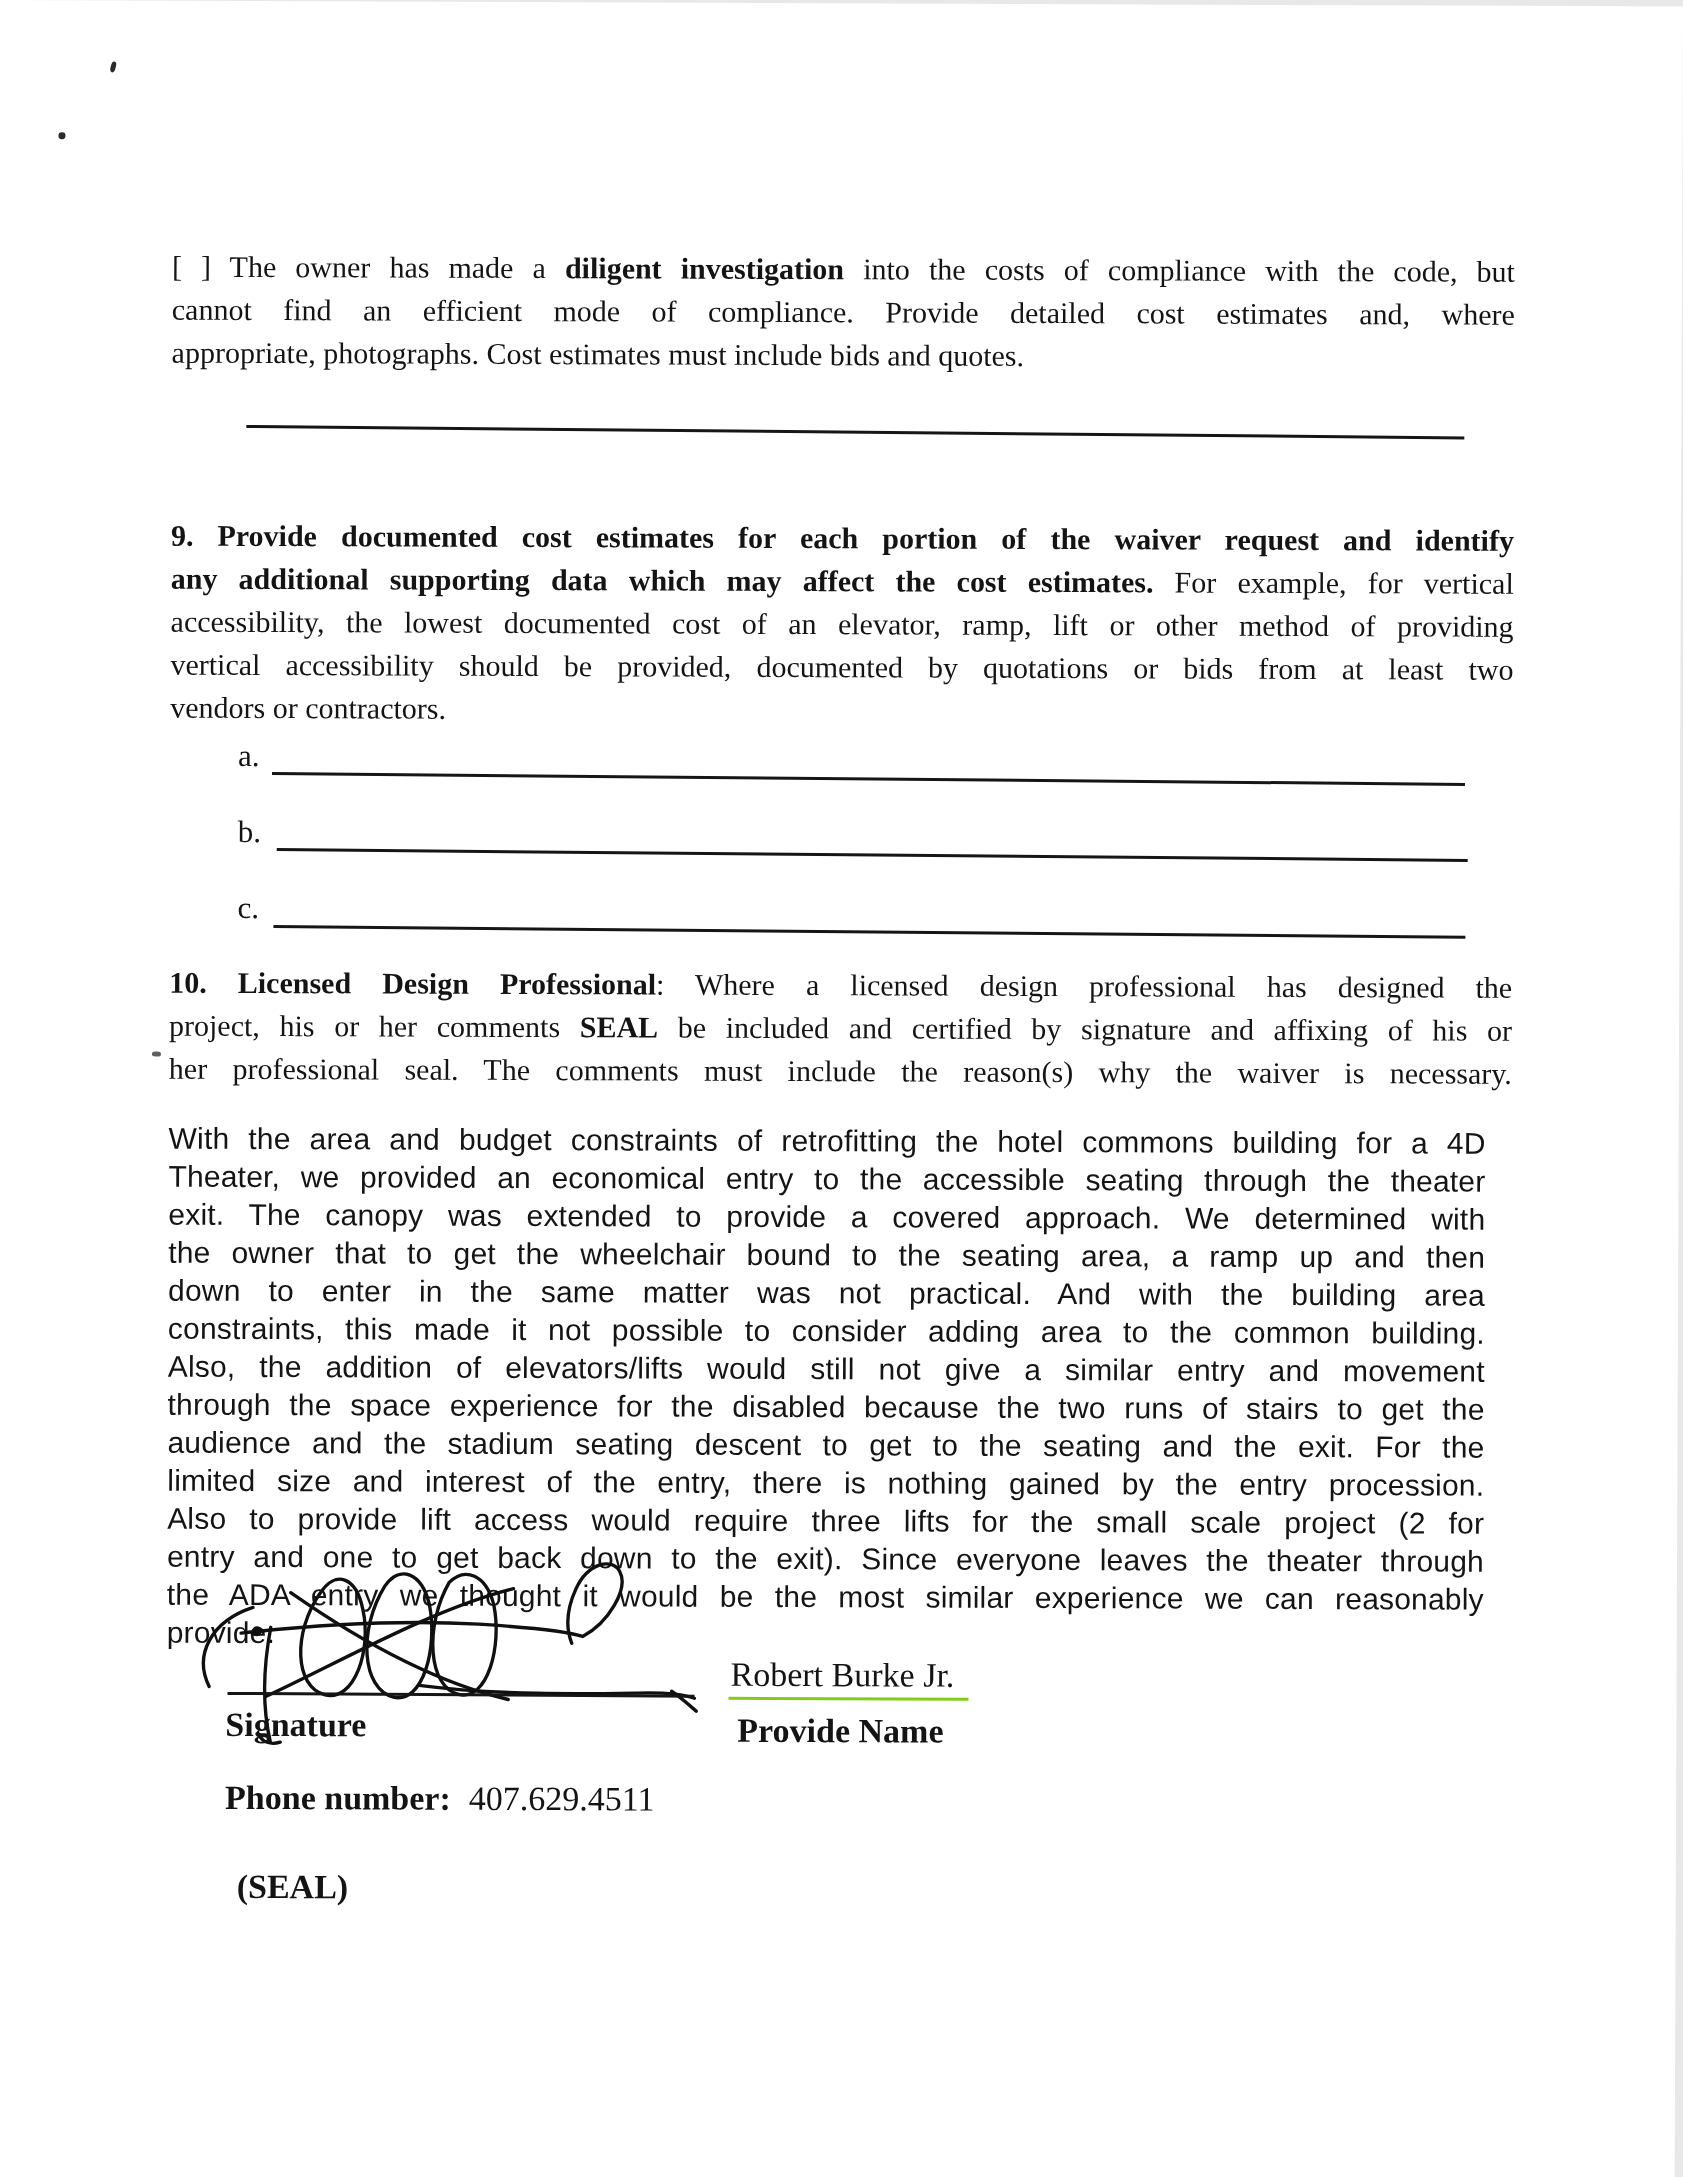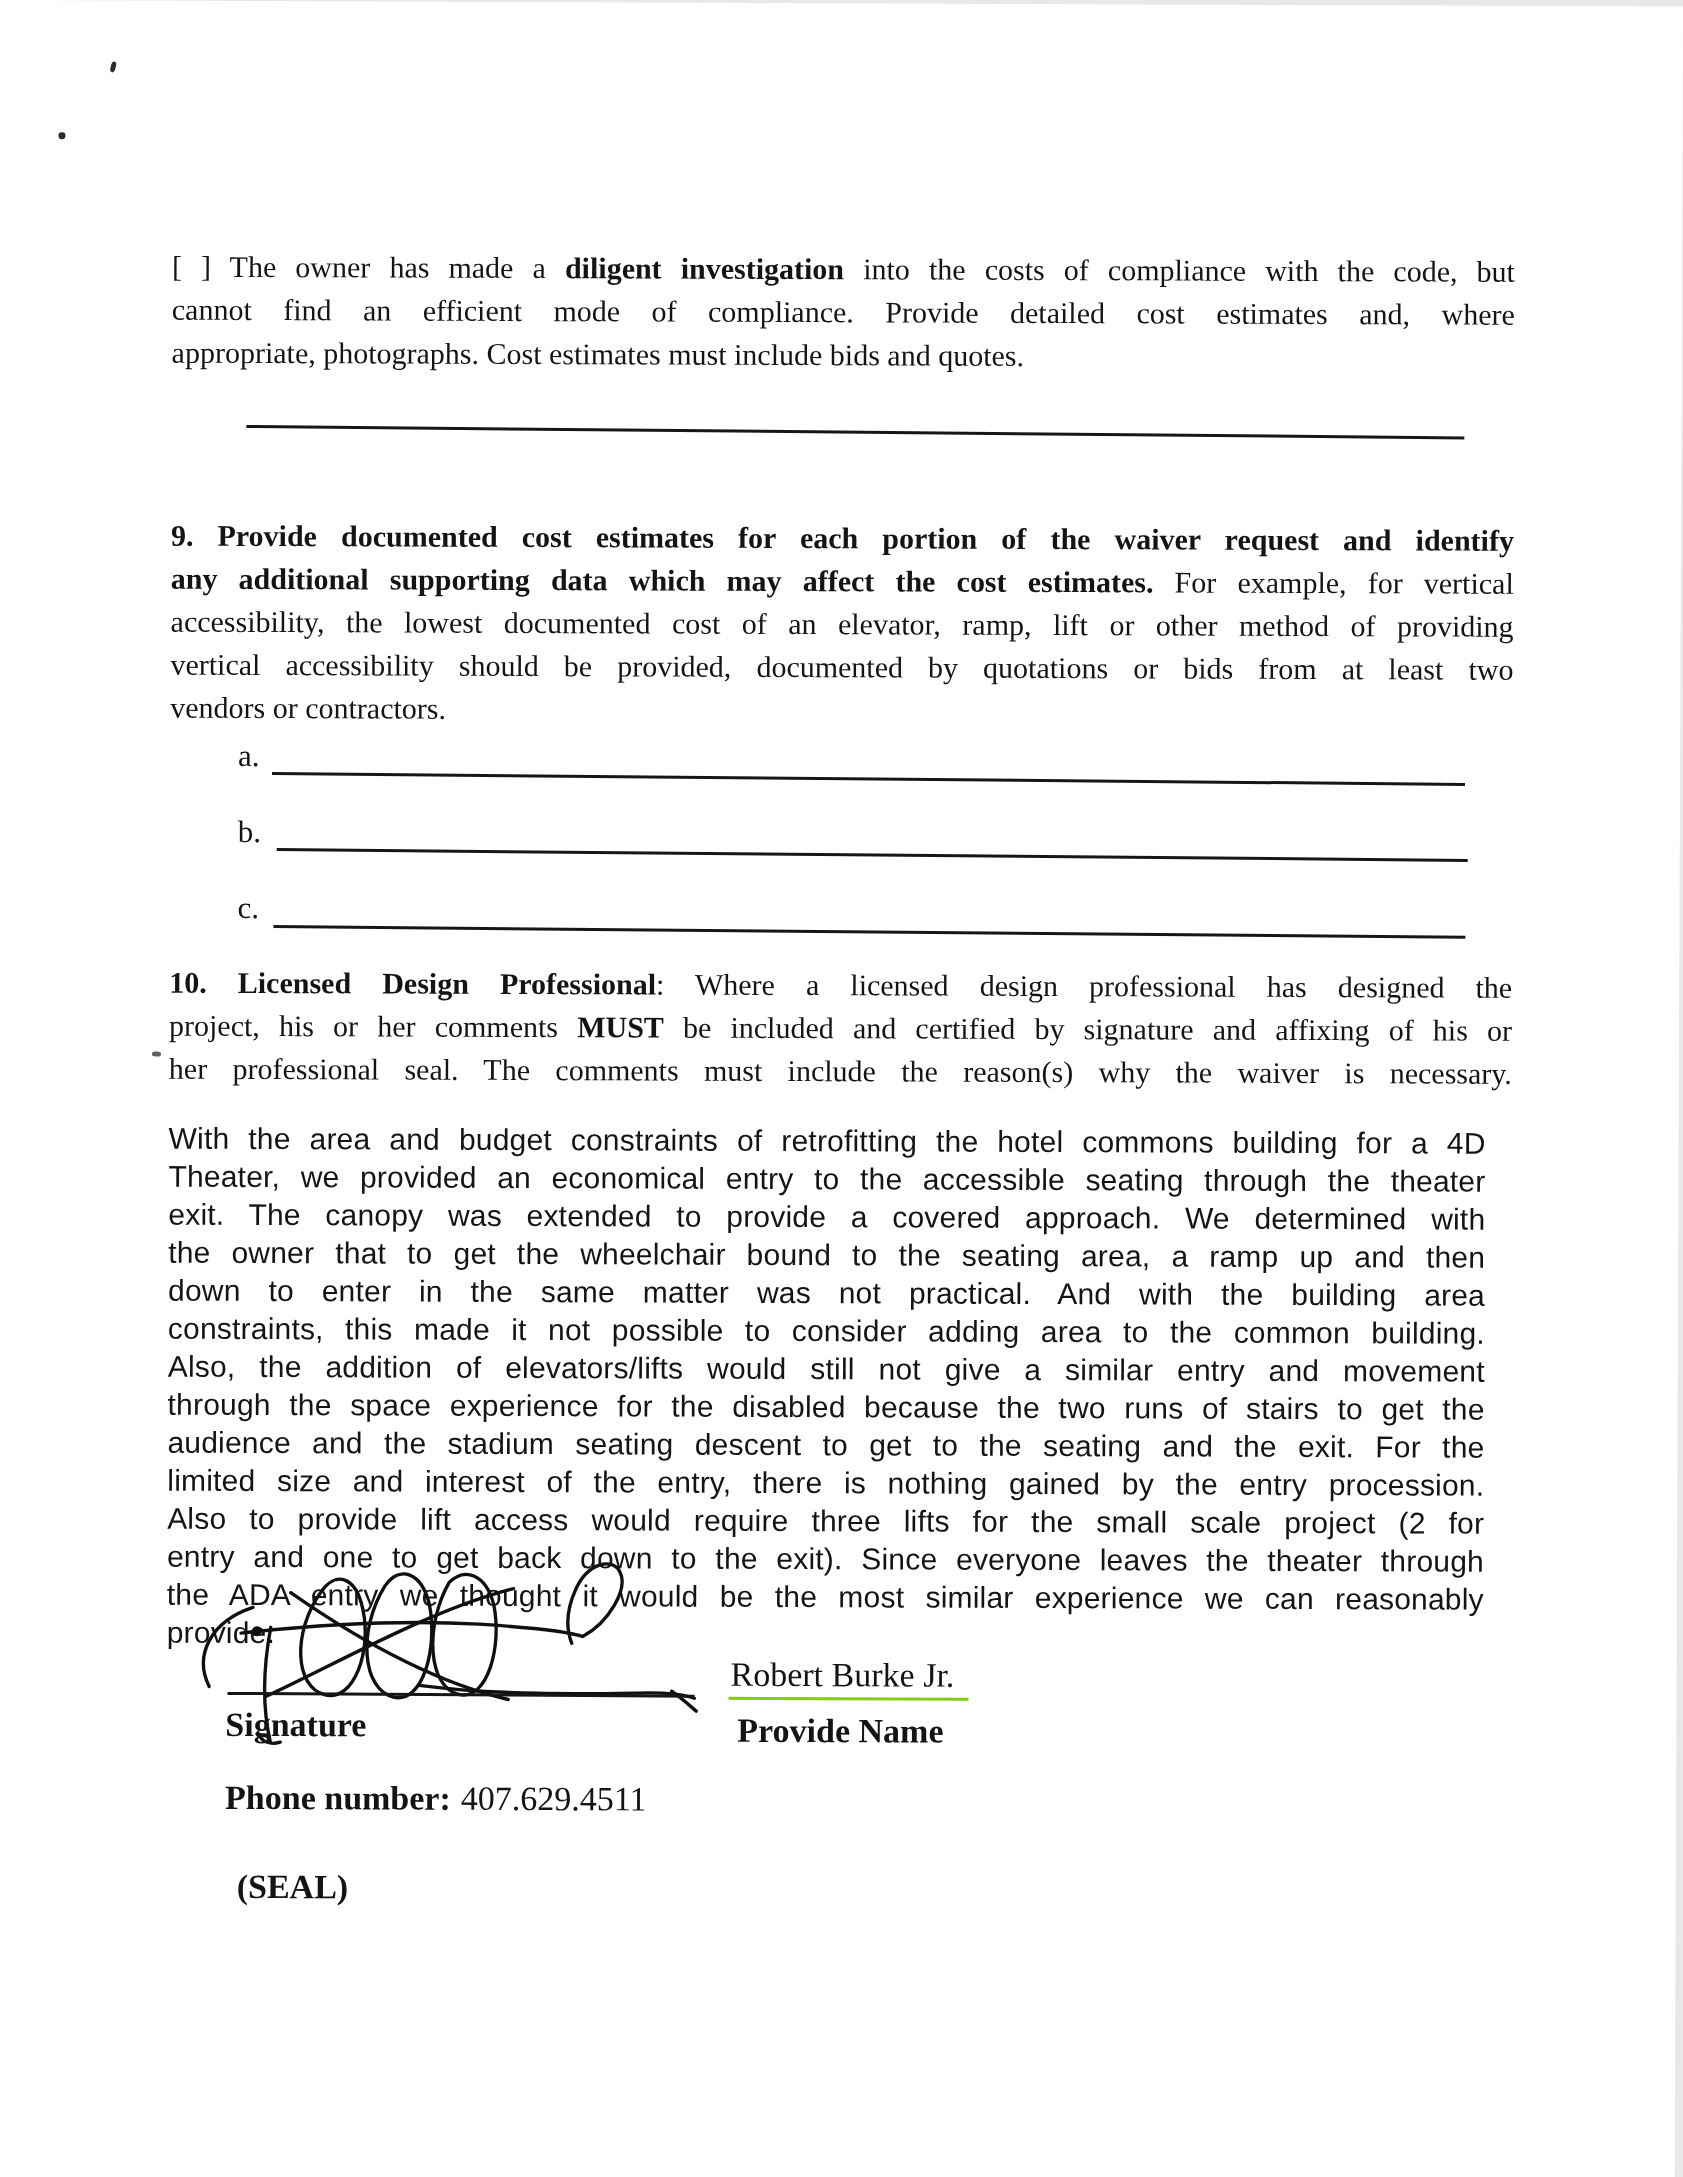--- a/index.html
+++ b/index.html
@@ -54,21 +54,21 @@
   <div class="rule fill-line" style="left:275px;top:771px;width:1193px"></div>
 
   <span class="blank-label" style="top:813px">b.</span>
   <div class="rule fill-line" style="left:280px;top:847px;width:1191px"></div>
 
   <span class="blank-label" style="top:889px">c.</span>
   <div class="rule fill-line" style="left:277px;top:924px;width:1192px"></div>
 
   <section class="para serif" style="top:960px">
       <div class="line j"><span class="b">10. Licensed Design Professional</span><span>: Where a licensed design professional has designed the</span></div>
-      <div class="line j"><span>project, his or her comments </span><span class="b">MUST</span><span> be included and certified by signature and affixing of his or</span></div>
+      <div class="line j"><span>project, his or her comments </span><span class="b">SEAL</span><span> be included and certified by signature and affixing of his or</span></div>
       <div class="line j"><span>her professional seal. The comments must include the reason(s) why the waiver is necessary.</span></div>
     </section>
 
   <section class="para sans answer" style="top:1119px">
       <div class="line j"><span>With the area and budget constraints of retrofitting the hotel commons building for a 4D</span></div>
       <div class="line j"><span>Theater, we provided an economical entry to the accessible seating through the theater</span></div>
       <div class="line j"><span>exit. The canopy was extended to provide a covered approach. We determined with</span></div>
       <div class="line j"><span>the owner that to get the wheelchair bound to the seating area, a ramp up and then</span></div>
       <div class="line j"><span>down to enter in the same matter was not practical. And with the building area</span></div>
       <div class="line j"><span>constraints, this made it not possible to consider adding area to the common building.</span></div>
@@ -99,19 +99,19 @@
 
   <div class="rule sig-line"></div>
 
   <div class="sigtext b" style="left:232px;top:1705px">Signature</div>
 
   <div class="sigtext printed-name">Robert Burke Jr.</div>
 
   <div class="sigtext b" style="left:744px;top:1709px">Provide Name</div>
 
   <div class="sigtext" style="left:232px;top:1778px">
-    <span class="b">Phone number:</span><span style="margin-left:10px">407.629.4511</span>
+    <span class="b">Phone number:</span><span style="margin-left:18px">407.629.4511</span>
   </div>
 
   <div class="sigtext b" style="left:244px;top:1867px">(SEAL)</div>
 
 </div>
 
 
 </body></html>

